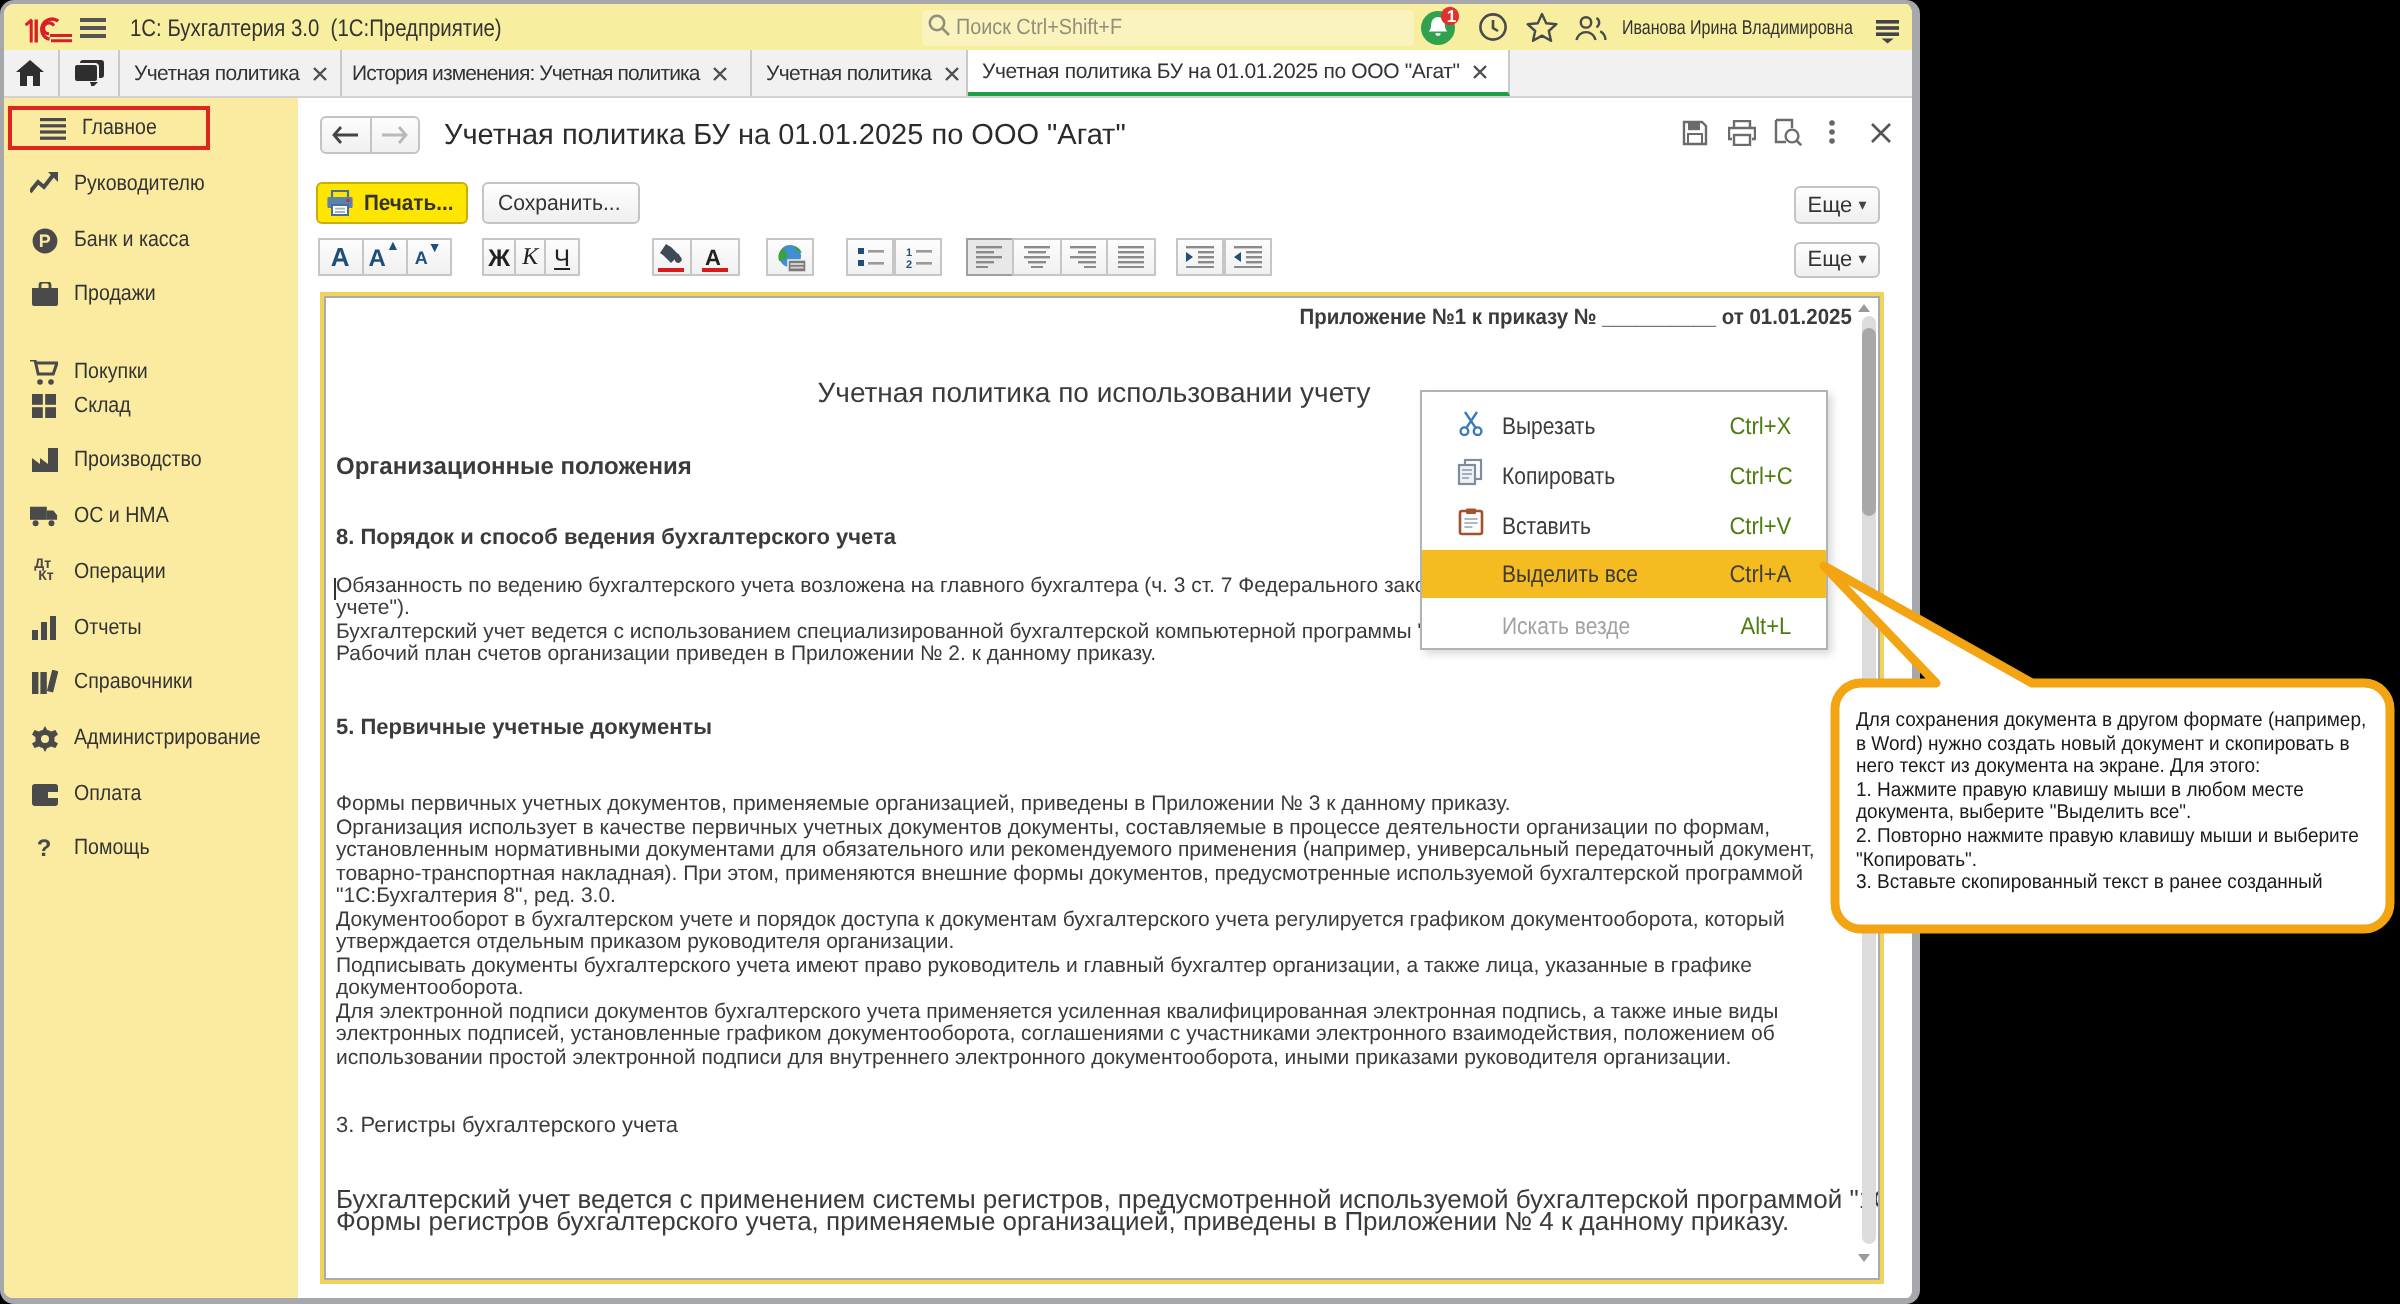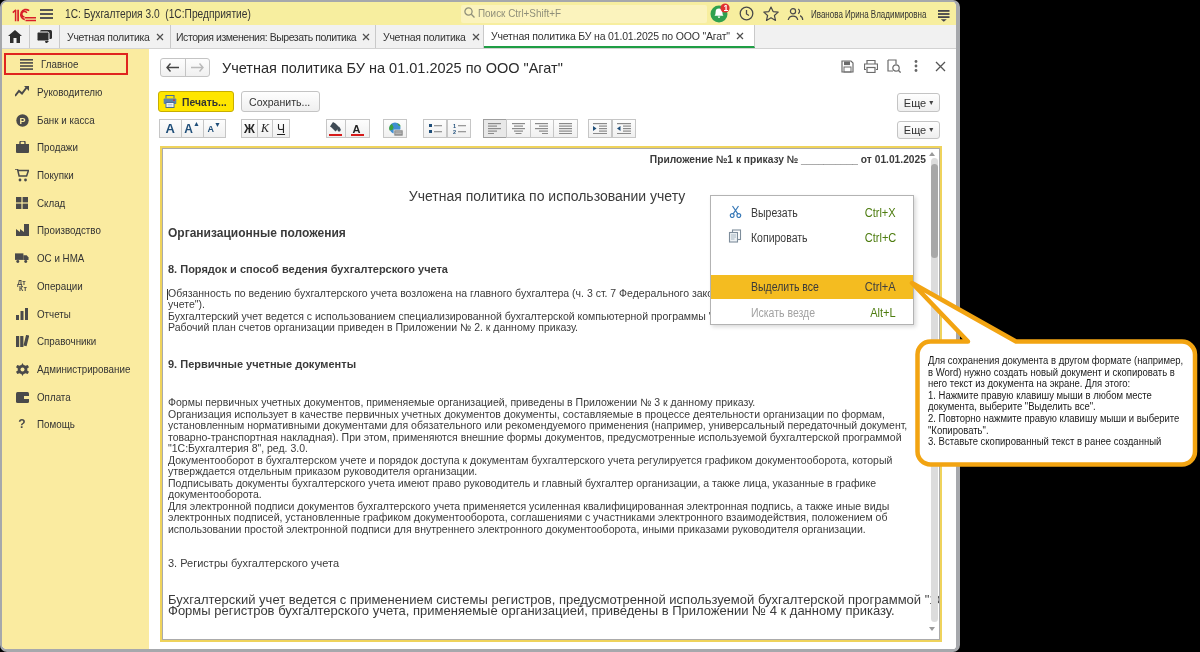--- a/index.html
+++ b/index.html
@@ -19,21 +19,21 @@
 #tabrow { position:absolute; top:23px; left:0; right:0; height:24px; background:#f1f1f1; border-bottom:1px solid #d2d2d2; font-size:10.5px; color:#333; }
 .icell { position:absolute; top:0; height:23px; width:29px; border-right:1px solid #c9c9c9; display:flex; align-items:center; justify-content:center; }
 .tab { position:absolute; top:0; height:23px; display:flex; align-items:center; padding:0 10px 0 7px; border-right:1px solid #c9c9c9; white-space:nowrap; overflow:hidden; }
 .tab .x { margin-left:6px; display:inline-flex; }
 .tab.active { background:#fff; border-bottom:2.5px solid #1f9e45; height:23px; }
 
 #sidebar { position:absolute; top:47px; left:0; width:147px; bottom:0; background:#faeba0; }
 .sitem { position:absolute; left:0; width:147px; height:22px; display:flex; align-items:center; font-size:11px; color:#333; }
 .sitem .sic { width:14px; height:14px; margin-left:13px; margin-right:8px; flex:none; display:flex; align-items:center; justify-content:center; }
 .sitem .stx { display:inline-block; white-space:nowrap; transform:scaleX(0.89); transform-origin:0 50%; }
-.sitem.first { border:2px solid #e0241e; width:124px; left:2px; }
+.sitem.first { border:2px solid #e0241e; width:101px; left:2px; }
 
 #content { position:absolute; top:47px; left:147px; right:0; bottom:0; background:#fff; }
 #ctitle { position:absolute; top:11px; left:73px; font-size:14.5px; color:#2b2b2b; white-space:nowrap; }
 
 .btn { position:absolute; height:21px; border:1px solid #c4c4c4; border-radius:3px; background:linear-gradient(#fefefe,#efefef); font-size:11px; color:#333; display:flex; align-items:center; justify-content:center; }
 #bprint { left:9px; top:42px; width:76px; background:#ffe600; border-color:#c8ae00; }
 #bsave { left:92px; top:42px; width:79px; }
 #beshe1 { left:748px; top:44px; width:43px; height:19px; }
 #beshe2 { left:748px; top:71.5px; width:43px; height:18.5px; }
 .btn .arr { font-size:8px; margin-left:3px; color:#444; }
@@ -124,21 +124,21 @@
         </div>
       <div class="tab" style="left:58px;width:111px">
           <span style="letter-spacing:-0.29px">Учетная политика</span>
           <span class="x">
             <svg width="8" height="8" viewBox="0 0 8 8">
               <path d="M1 1 L7 7 M7 1 L1 7" stroke="#4f4f4f" stroke-width="1.2"></path>
             </svg>
           </span>
         </div>
       <div class="tab" style="left:167px;width:207px">
-          <span style="letter-spacing:-0.45px">История изменения: Вырезать политика</span>
+          <span style="letter-spacing:-0.45px">История изменения: Учетная политика</span>
           <span class="x">
             <svg width="8" height="8" viewBox="0 0 8 8">
               <path d="M1 1 L7 7 M7 1 L1 7" stroke="#4f4f4f" stroke-width="1.2"></path>
             </svg>
           </span>
         </div>
       <div class="tab" style="left:374px;width:108px">
           <span style="letter-spacing:-0.29px">Учетная политика</span>
           <span class="x">
             <svg width="8" height="8" viewBox="0 0 8 8">
@@ -189,21 +189,21 @@
         </div>
       <div class="sitem" style="top:87px">
           <span class="sic">
             <svg width="13" height="12" viewBox="0 0 13 12">
               <path d="M0 3 h13 v8 a1 1 0 0 1 -1 1 h-11 a1 1 0 0 1 -1 -1 Z" fill="#4a4a4a"></path>
               <path d="M4 3 V1.5 A1.5 1.5 0 0 1 5.5 0 h2 A1.5 1.5 0 0 1 9 1.5 V3" stroke="#4a4a4a" stroke-width="1.4" fill="none"></path>
             </svg>
           </span>
           <span class="stx">Продажи</span>
         </div>
-      <div class="sitem" style="top:115px">
+      <div class="sitem" style="top:126px">
           <span class="sic">
             <svg width="14" height="13" viewBox="0 0 14 13">
               <path d="M0 0 h2.5 l1.6 7 h7.5 l1.9 -5.5 h-10" stroke="#4a4a4a" stroke-width="1.5" fill="none"></path>
               <circle cx="5" cy="11" r="1.4" fill="#4a4a4a"></circle>
               <circle cx="10.5" cy="11" r="1.4" fill="#4a4a4a"></circle>
             </svg>
           </span>
           <span class="stx">Покупки</span>
         </div>
       <div class="sitem" style="top:143px">
@@ -467,21 +467,21 @@
             <path d="M3.5 3 L3.5 8 L0 5.5 Z" fill="#1f4e79"></path>
           </svg>
         </div>
       <div id="doc">
         <div id="docin">
           <div style="position:absolute;top:4px;left:5px;right:13px;text-align:right;font-weight:bold;font-size:11px"><span class="sqz" style="transform:scaleX(0.93);transform-origin:100% 50%">Приложение №1 к приказу № __________ от 01.01.2025</span></div>
           <div style="position:absolute;top:39px;left:5px;right:13px;text-align:center;font-size:14px">Учетная политика по использовании учету</div>
           <div style="position:absolute;top:77px;left:5px;font-weight:bold;font-size:12px">Организационные положения</div>
           <div style="position:absolute;top:114px;left:5px;font-weight:bold;font-size:11px">8. Порядок и способ ведения бухгалтерского учета</div>
           <div style="position:absolute;top:139px;left:5px;width:760px;font-size:10.5px;line-height:11.4px;white-space:nowrap">Обязанность по ведению бухгалтерского учета возложена на главного бухгалтера (ч. 3 ст. 7 Федерального закона от 06.12.2011 № 402-ФЗ "О<br>учете").<br>Бухгалтерский учет ведется с использованием специализированной бухгалтерской компьютерной программы "1С:Бухгалтерия 8", ред. 3.0.<br>Рабочий план счетов организации приведен в Приложении № 2. к данному приказу.</div>
-          <div style="position:absolute;top:209px;left:5px;font-weight:bold;font-size:11px">9. Первичные учетные документы</div>
+          <div style="position:absolute;top:209px;left:5px;font-weight:bold;font-size:11px">5. Первичные учетные документы</div>
           <div style="position:absolute;top:248px;left:5px;width:760px;font-size:10.5px;line-height:11.5px;white-space:nowrap">Формы первичных учетных документов, применяемые организацией, приведены в Приложении № 3 к данному приказу.<br>Организация использует в качестве первичных учетных документов документы, составляемые в процессе деятельности организации по формам,<br>установленным нормативными документами для обязательного или рекомендуемого применения (например, универсальный передаточный документ,<br>товарно-транспортная накладная). При этом, применяются внешние формы документов, предусмотренные используемой бухгалтерской программой<br>"1С:Бухгалтерия 8", ред. 3.0.<br>Документооборот в бухгалтерском учете и порядок доступа к документам бухгалтерского учета регулируется графиком документооборота, который<br>утверждается отдельным приказом руководителя организации.<br>Подписывать документы бухгалтерского учета имеют право руководитель и главный бухгалтер организации, а также лица, указанные в графике<br>документооборота.<br>Для электронной подписи документов бухгалтерского учета применяется усиленная квалифицированная электронная подпись, а также иные виды<br>электронных подписей, установленные графиком документооборота, соглашениями с участниками электронного взаимодействия, положением об<br>использовании простой электронной подписи для внутреннего электронного документооборота, иными приказами руководителя организации.</div>
           <div style="position:absolute;top:408px;left:5px;font-weight:normal;font-size:11px">3. Регистры бухгалтерского учета</div>
           <div style="position:absolute;top:444.5px;left:5px;width:760px;font-size:13px;line-height:11.4px;white-space:nowrap">Бухгалтерский учет ведется с применением системы регистров, предусмотренной используемой бухгалтерской программой "1С:Бухгалтерия 8", ред. 3.0.<br>Формы регистров бухгалтерского учета, применяемые организацией, приведены в Приложении № 4 к данному приказу.</div>
           <div style="position:absolute;top:140px;left:3.5px;width:1px;height:11px;background:#333"></div>
           <div style="position:absolute;right:4px;top:3px;width:0;height:0;border-left:3.5px solid transparent;border-right:3.5px solid transparent;border-bottom:4.5px solid #9a9a9a"></div>
           <div style="position:absolute;right:4px;bottom:8px;width:0;height:0;border-left:3.5px solid transparent;border-right:3.5px solid transparent;border-top:4.5px solid #9a9a9a"></div>
           <div id="strack"></div>
           <div id="sthumb"></div>
         </div>
       </div>
@@ -502,20 +502,31 @@
     <div class="mrow" style="top:29px">
         <span class="mic"><svg width="14" height="14" viewBox="0 0 14 14">
             <rect x="4.5" y="1" width="8" height="9.5" fill="#fff" stroke="#7e8d9b" stroke-width="1.1"></rect>
             <rect x="1.5" y="3.5" width="8" height="9.5" fill="#eef2f5" stroke="#7e8d9b" stroke-width="1.1"></rect>
             <g stroke="#9fb0bd" stroke-width="0.9">
               <path d="M3 6 h5 M3 8 h5 M3 10 h3.5"></path>
             </g>
           </svg></span>
         <span class="mlabel"><span class="sqz" style="transform:scaleX(0.875)">Копировать</span></span>
         <span class="mkey"><span class="sqz" style="transform:scaleX(0.92);transform-origin:100% 50%">Ctrl+C</span></span>
+      </div>
+    <div class="mrow" style="top:54px">
+        <span class="mic"><svg width="13" height="14" viewBox="0 0 13 14">
+            <rect x="1" y="1.5" width="11" height="11.5" rx="1" fill="#fff" stroke="#a3522e" stroke-width="1.3"></rect>
+            <rect x="4" y="0.2" width="5" height="2.8" rx="0.6" fill="#a3522e"></rect>
+            <g stroke="#b0b9c1" stroke-width="0.9">
+              <path d="M3.2 5.5 h6.6 M3.2 7.5 h6.6 M3.2 9.5 h4"></path>
+            </g>
+          </svg></span>
+        <span class="mlabel"><span class="sqz" style="transform:scaleX(0.875)">Вставить</span></span>
+        <span class="mkey"><span class="sqz" style="transform:scaleX(0.92);transform-origin:100% 50%">Ctrl+V</span></span>
       </div>
     <div class="mrow hl" style="top:79px;height:23.5px">
         <span class="mic"></span>
         <span class="mlabel"><span class="sqz" style="transform:scaleX(0.875)">Выделить все</span></span>
         <span class="mkey" style="color:#404040"><span class="sqz" style="transform:scaleX(0.92);transform-origin:100% 50%">Ctrl+A</span></span>
       </div>
     <div class="mrow dis" style="top:104px">
         <span class="mic"></span>
         <span class="mlabel"><span class="sqz" style="transform:scaleX(0.875)">Искать везде</span></span>
         <span class="mkey"><span class="sqz" style="transform:scaleX(0.92);transform-origin:100% 50%">Alt+L</span></span>

